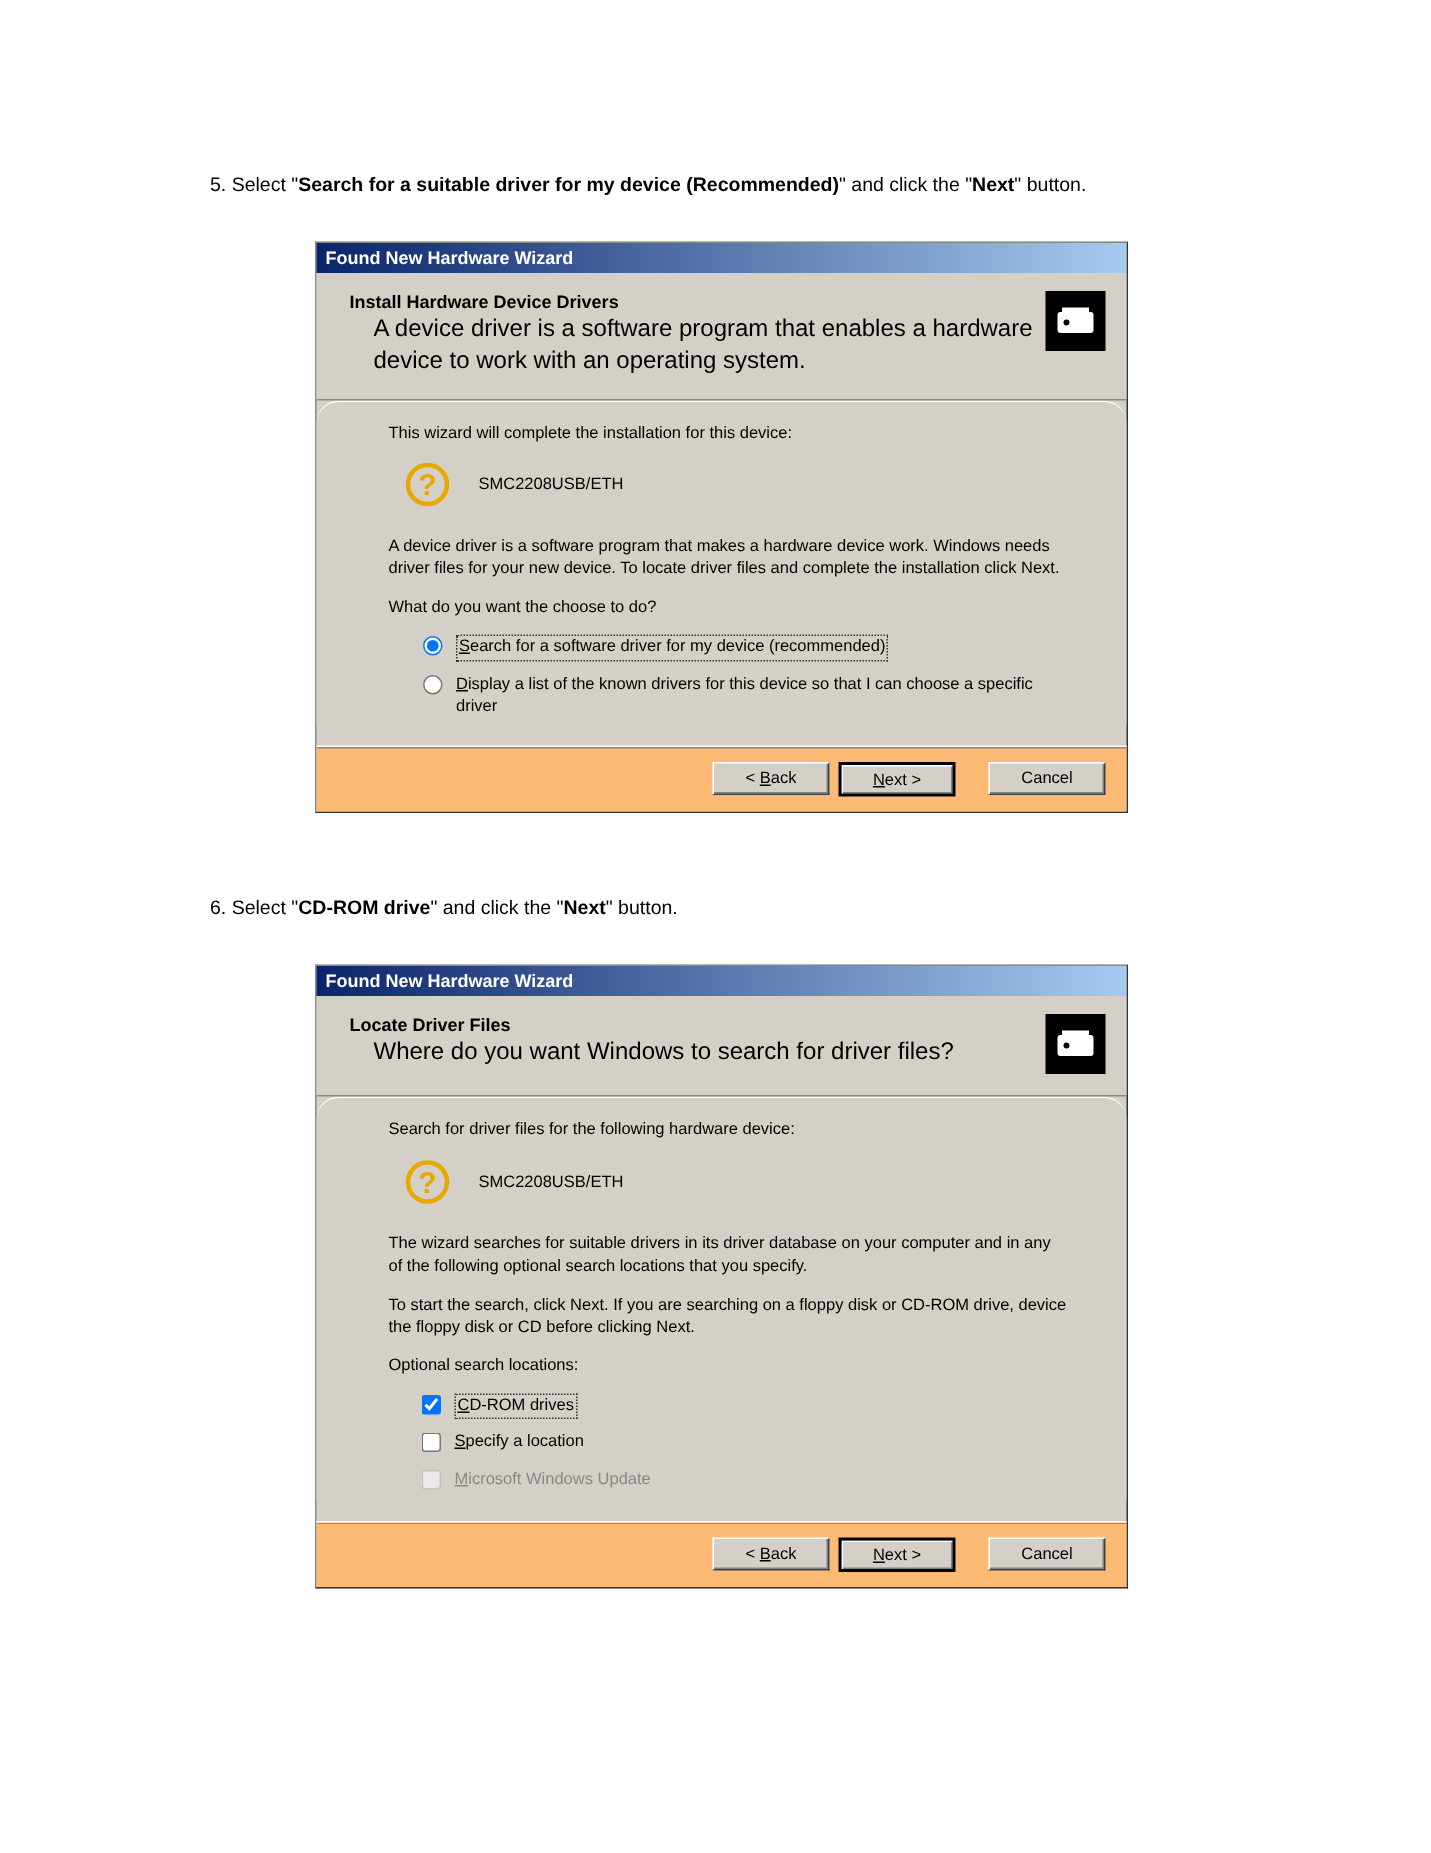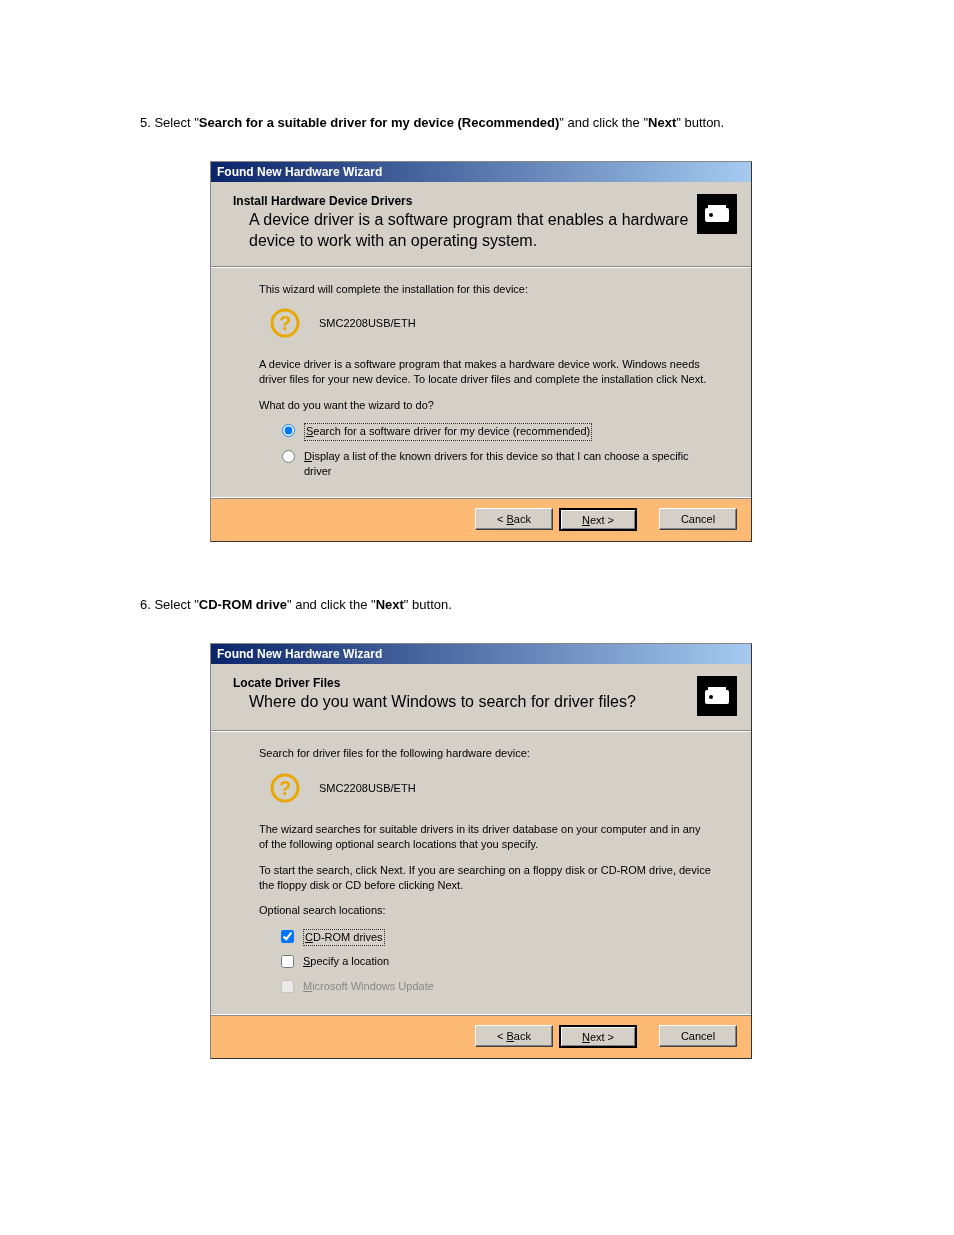--- a/index.html
+++ b/index.html
@@ -64,20 +64,21 @@
     background: #000;
     display:flex;
     align-items:center;
     justify-content:center;
   }
   .header-icon svg { width:32px; height:32px; }
   .body-area {
     background: #d4d0c8;
     padding: 14px 40px 10px 48px;
     border-top: 1px solid #fff;
+    border-radius: 15px;
   }
   .body-text { margin-bottom: 10px; line-height:1.4; }
   .device-row {
     display:flex;
     align-items:center;
     gap:18px;
     margin: 6px 0 18px 10px;
   }
   .device-icon {
     width:32px; height:32px;
@@ -156,21 +157,21 @@
         <div class="device-row">
           <div class="device-icon">
             <svg viewBox="0 0 32 32">
                 <circle cx="16" cy="16" r="13" fill="none" stroke="#e8a800" stroke-width="3"></circle>
                 <text x="16" y="23" text-anchor="middle" font-size="20" font-weight="bold" fill="#e8a800">?</text>
               </svg>
           </div>
           <div>SMC2208USB/ETH</div>
         </div>
         <div class="body-text">A device driver is a software program that makes a hardware device work. Windows needs driver files for your new device. To locate driver files and complete the installation click Next.</div>
-        <div class="body-text">What do you want the wizard to do?</div>
+        <div class="body-text">What do you want the choose to do?</div>
         <div class="radio-row">
           <input type="radio" checked="" style="">
           <span class="dotted-box"><span class="underline">S</span><span>earch for a software driver for my device (recommended)</span></span>
         </div>
         <div class="radio-row">
           <input type="radio" style="">
           <span><span class="underline">D</span><span>isplay a list of the known drivers for this device so that I can choose a specific driver</span></span>
         </div>
       </div>
       <div class="footer-area">

